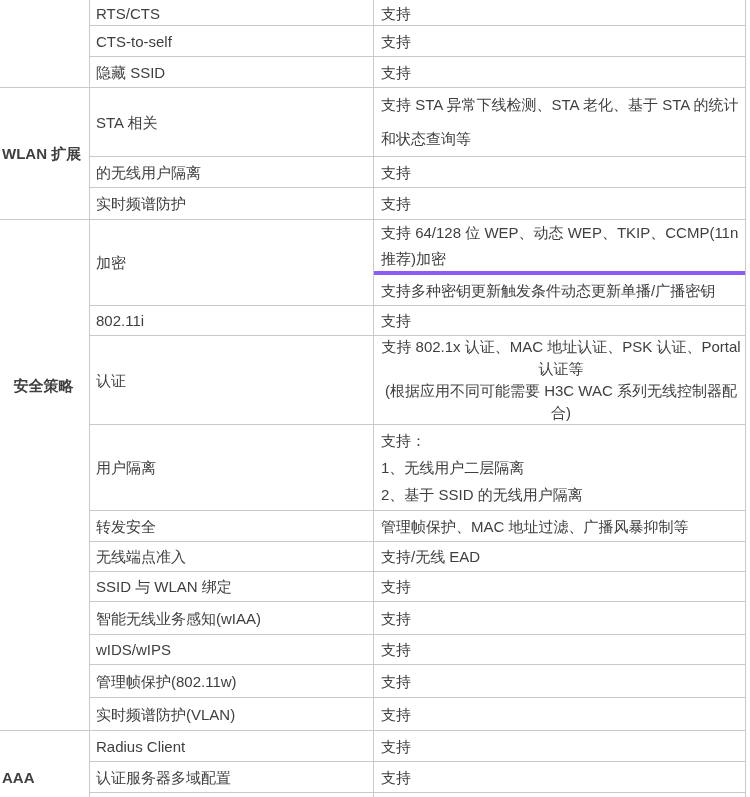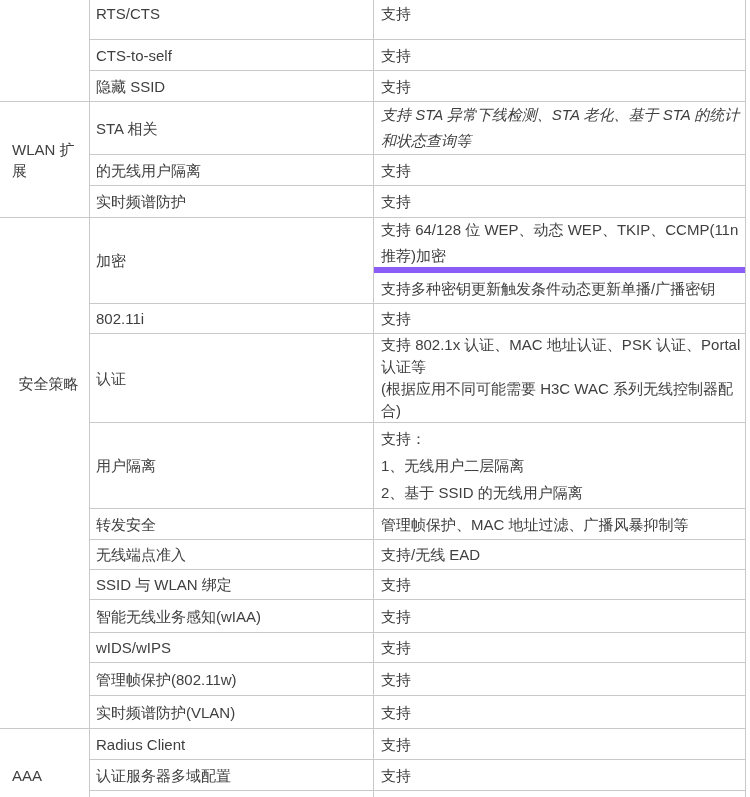--- a/index.html
+++ b/index.html
@@ -1,33 +1,33 @@
 <!DOCTYPE html>
 <html><head>
 <meta charset="utf-8">
 <style>
   html,body{margin:0;padding:0;width:750px;height:797px;background:#ffffff;overflow:hidden;}
   body{font-family:"Liberation Sans","DejaVu Sans",sans-serif;font-size:15px;color:#3f3f3f;}
   table.spec{border-collapse:separate;border-spacing:0;table-layout:fixed;width:746px;}
   td{box-sizing:border-box;vertical-align:middle;overflow:hidden;
      border-right:1px solid #c9c9c9;border-bottom:1px solid #c9c9c9;
      padding:0 4px 0 6px;line-height:1.4;}
-  td.cat{padding-left:12px;}
+  td.cat{padding-left:2px;font-weight:bold;}
   td.val{padding-left:7px;}
-  td.p0{padding:0;}.h26{height:40px}.h30{height:30px}.h31{height:31px}
+  td.p0{padding:0;}.h26{height:26px}.h30{height:30px}.h31{height:31px}
   .h32{height:32px}.h33{height:33px}.h53{height:53px}.h55{height:55px}.h86{height:86px}
   
   tr.cut-top td{vertical-align:top;padding-top:3px;}
   
-  .wrap26{line-height:26px;font-style:italic;}
-  .lh22 div{line-height:22px;}
+  .wrap26{line-height:34px;}
+  .lh22 div{line-height:22px;text-align:center;}
   .lh27 div{line-height:27px;}
   
   .enc-a{height:55px;display:flex;align-items:center;padding-left:7px;
-         box-sizing:border-box;border-bottom:6px solid #8b5cf6;line-height:26px;}
+         box-sizing:border-box;border-bottom:4px solid #8b5cf6;line-height:26px;}
   .enc-b{height:30px;display:flex;align-items:center;padding-left:7px;box-sizing:border-box;}
   
   td.cat-security{vertical-align:top;}
   td.cat-security .cat-label{display:block;margin-top:155px;text-align:center;}
 </style>
 </head>
 <body>
 
 <table class="spec">
   <colgroup>

